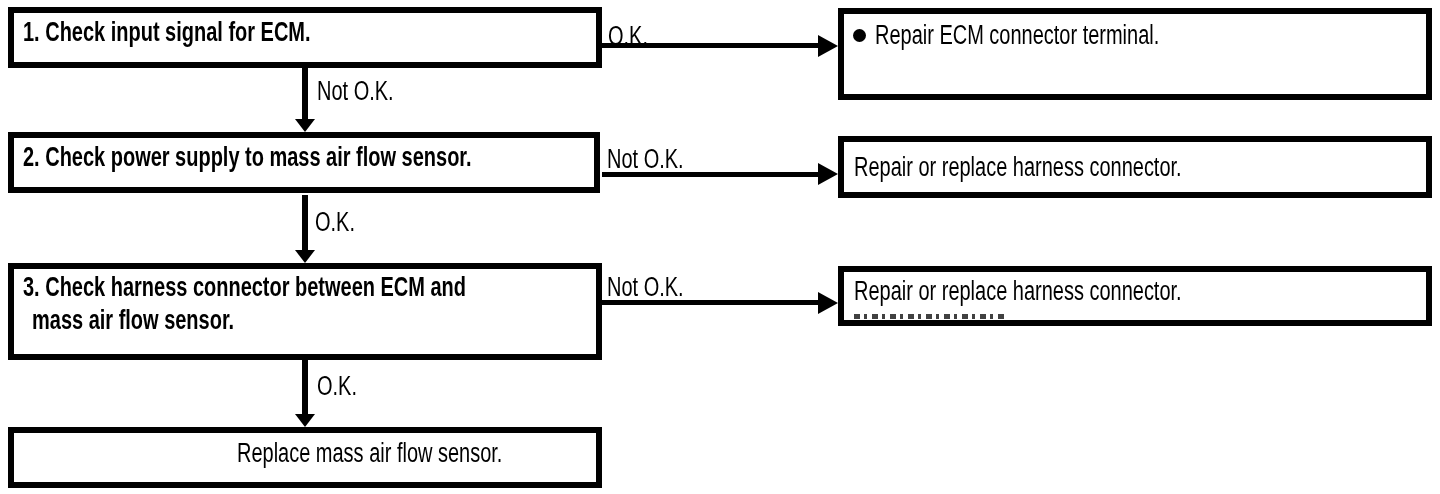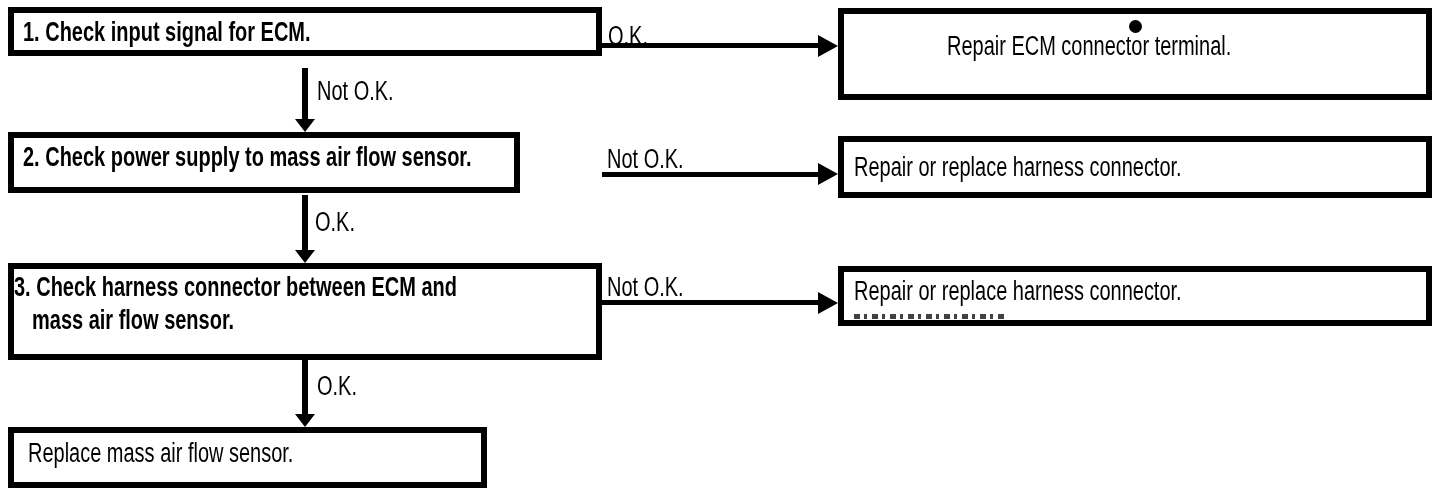--- a/index.html
+++ b/index.html
@@ -16,35 +16,35 @@
   .bold { font-weight:bold; }
   .label { position:absolute; font-size:27px; line-height:27px; white-space:nowrap;margin-top:9px; }
   .hline { position:absolute; height:5px; background:#000; }
   .vline { position:absolute; width:6px; background:#000; }
   .head-right { position:absolute; width:0; height:0;
     border-top:11px solid transparent; border-bottom:11px solid transparent;
     border-left:20px solid #000; }
   .head-down { position:absolute; width:0; height:0;
     border-left:10px solid transparent; border-right:10px solid transparent;
     border-top:13px solid #000; }
-  .brow { display:flex; align-items:center; height:30px;flex-direction:column; }
+  .brow { display:flex; align-items:center; height:30px; }
   .bullet { width:13px; height:13px; border-radius:50%; background:#000;
             flex:0 0 auto; margin-right:9px; }
   .line33 { line-height:33px; height:33px; }
   .artifact { position:absolute; left:10px; bottom:1px; width:150px; height:5px;
     background:repeating-linear-gradient(90deg,#111 0 6px,transparent 6px 10px,
                #111 10px 13px,transparent 13px 18px);
     opacity:.8; }
 </style>
 </head>
 <body>
 
 <div class="page">
 
-  <div class="box" style="left:8px; top:7px; width:594px; height:49px; padding:6px 0 0 9px;">
+  <div class="box" style="left:8px; top:7px; width:594px; height:61px; padding:6px 0 0 9px;">
     <span class="txt bold">1. Check input signal for ECM.</span>
   </div>
 
   <div class="label" style="left:608px; top:14px;">
     <span class="txt">O.K.</span>
   </div>
   <div class="hline" style="left:602px; top:43px; width:220px;"></div>
   <div class="head-right" style="left:818px; top:35px;"></div>
 
   <div class="box" style="left:838px; top:8px; width:594px; height:92px; padding:6px 0 0 9px;">
@@ -53,42 +53,42 @@
       <span class="txt">Repair ECM connector terminal.</span>
     </div>
   </div>
 
   <div class="vline" style="left:302px; top:68px; height:52px;"></div>
   <div class="head-down" style="left:295px; top:119px;"></div>
   <div class="label" style="left:317px; top:69px;">
     <span class="txt">Not O.K.</span>
   </div>
 
-  <div class="box" style="left:8px; top:132px; width:512px; height:61px; padding:6px 0 0 9px;">
+  <div class="box" style="left:8px; top:132px; width:592px; height:61px; padding:6px 0 0 9px;">
     <span class="txt bold">2. Check power supply to mass air flow sensor.</span>
   </div>
 
   <div class="label" style="left:607px; top:137px;">
     <span class="txt">Not O.K.</span>
   </div>
   <div class="hline" style="left:602px; top:172px; width:220px;"></div>
   <div class="head-right" style="left:818px; top:163px;"></div>
 
   <div class="box" style="left:838px; top:136px; width:594px; height:62px; padding:12px 0 0 10px;">
     <span class="txt">Repair or replace harness connector.</span>
   </div>
 
   <div class="vline" style="left:302px; top:195px; height:56px;"></div>
   <div class="head-down" style="left:295px; top:250px;"></div>
   <div class="label" style="left:315px; top:200px;">
     <span class="txt">O.K.</span>
   </div>
 
   <div class="box" style="left:8px; top:263px; width:594px; height:97px; padding:5px 0 0 0;">
-    <div class="line33" style="">
+    <div class="line33" style="padding-left:9px;">
       <span class="txt bold">3. Check harness connector between ECM and</span>
     </div>
     <div class="line33" style="padding-left:18px;">
       <span class="txt bold">mass air flow sensor.</span>
     </div>
   </div>
 
   <div class="label" style="left:607px; top:265px;">
     <span class="txt">Not O.K.</span>
   </div>
@@ -99,17 +99,17 @@
     <span class="txt">Repair or replace harness connector.</span>
     <div class="artifact"></div>
   </div>
 
   <div class="vline" style="left:302px; top:360px; height:55px;"></div>
   <div class="head-down" style="left:295px; top:414px;"></div>
   <div class="label" style="left:317px; top:364px;">
     <span class="txt">O.K.</span>
   </div>
 
-  <div class="box" style="left:8px; top:427px; width:479px; height:61px; padding:7px 0 0 14px;">
+  <div class="box" style="left:8px; top:427px; width:594px; height:61px; padding:7px 0 0 14px;text-align:right;">
     <span class="txt">Replace mass air flow sensor.</span>
   </div>
 
 </div>
 
 </body></html>

